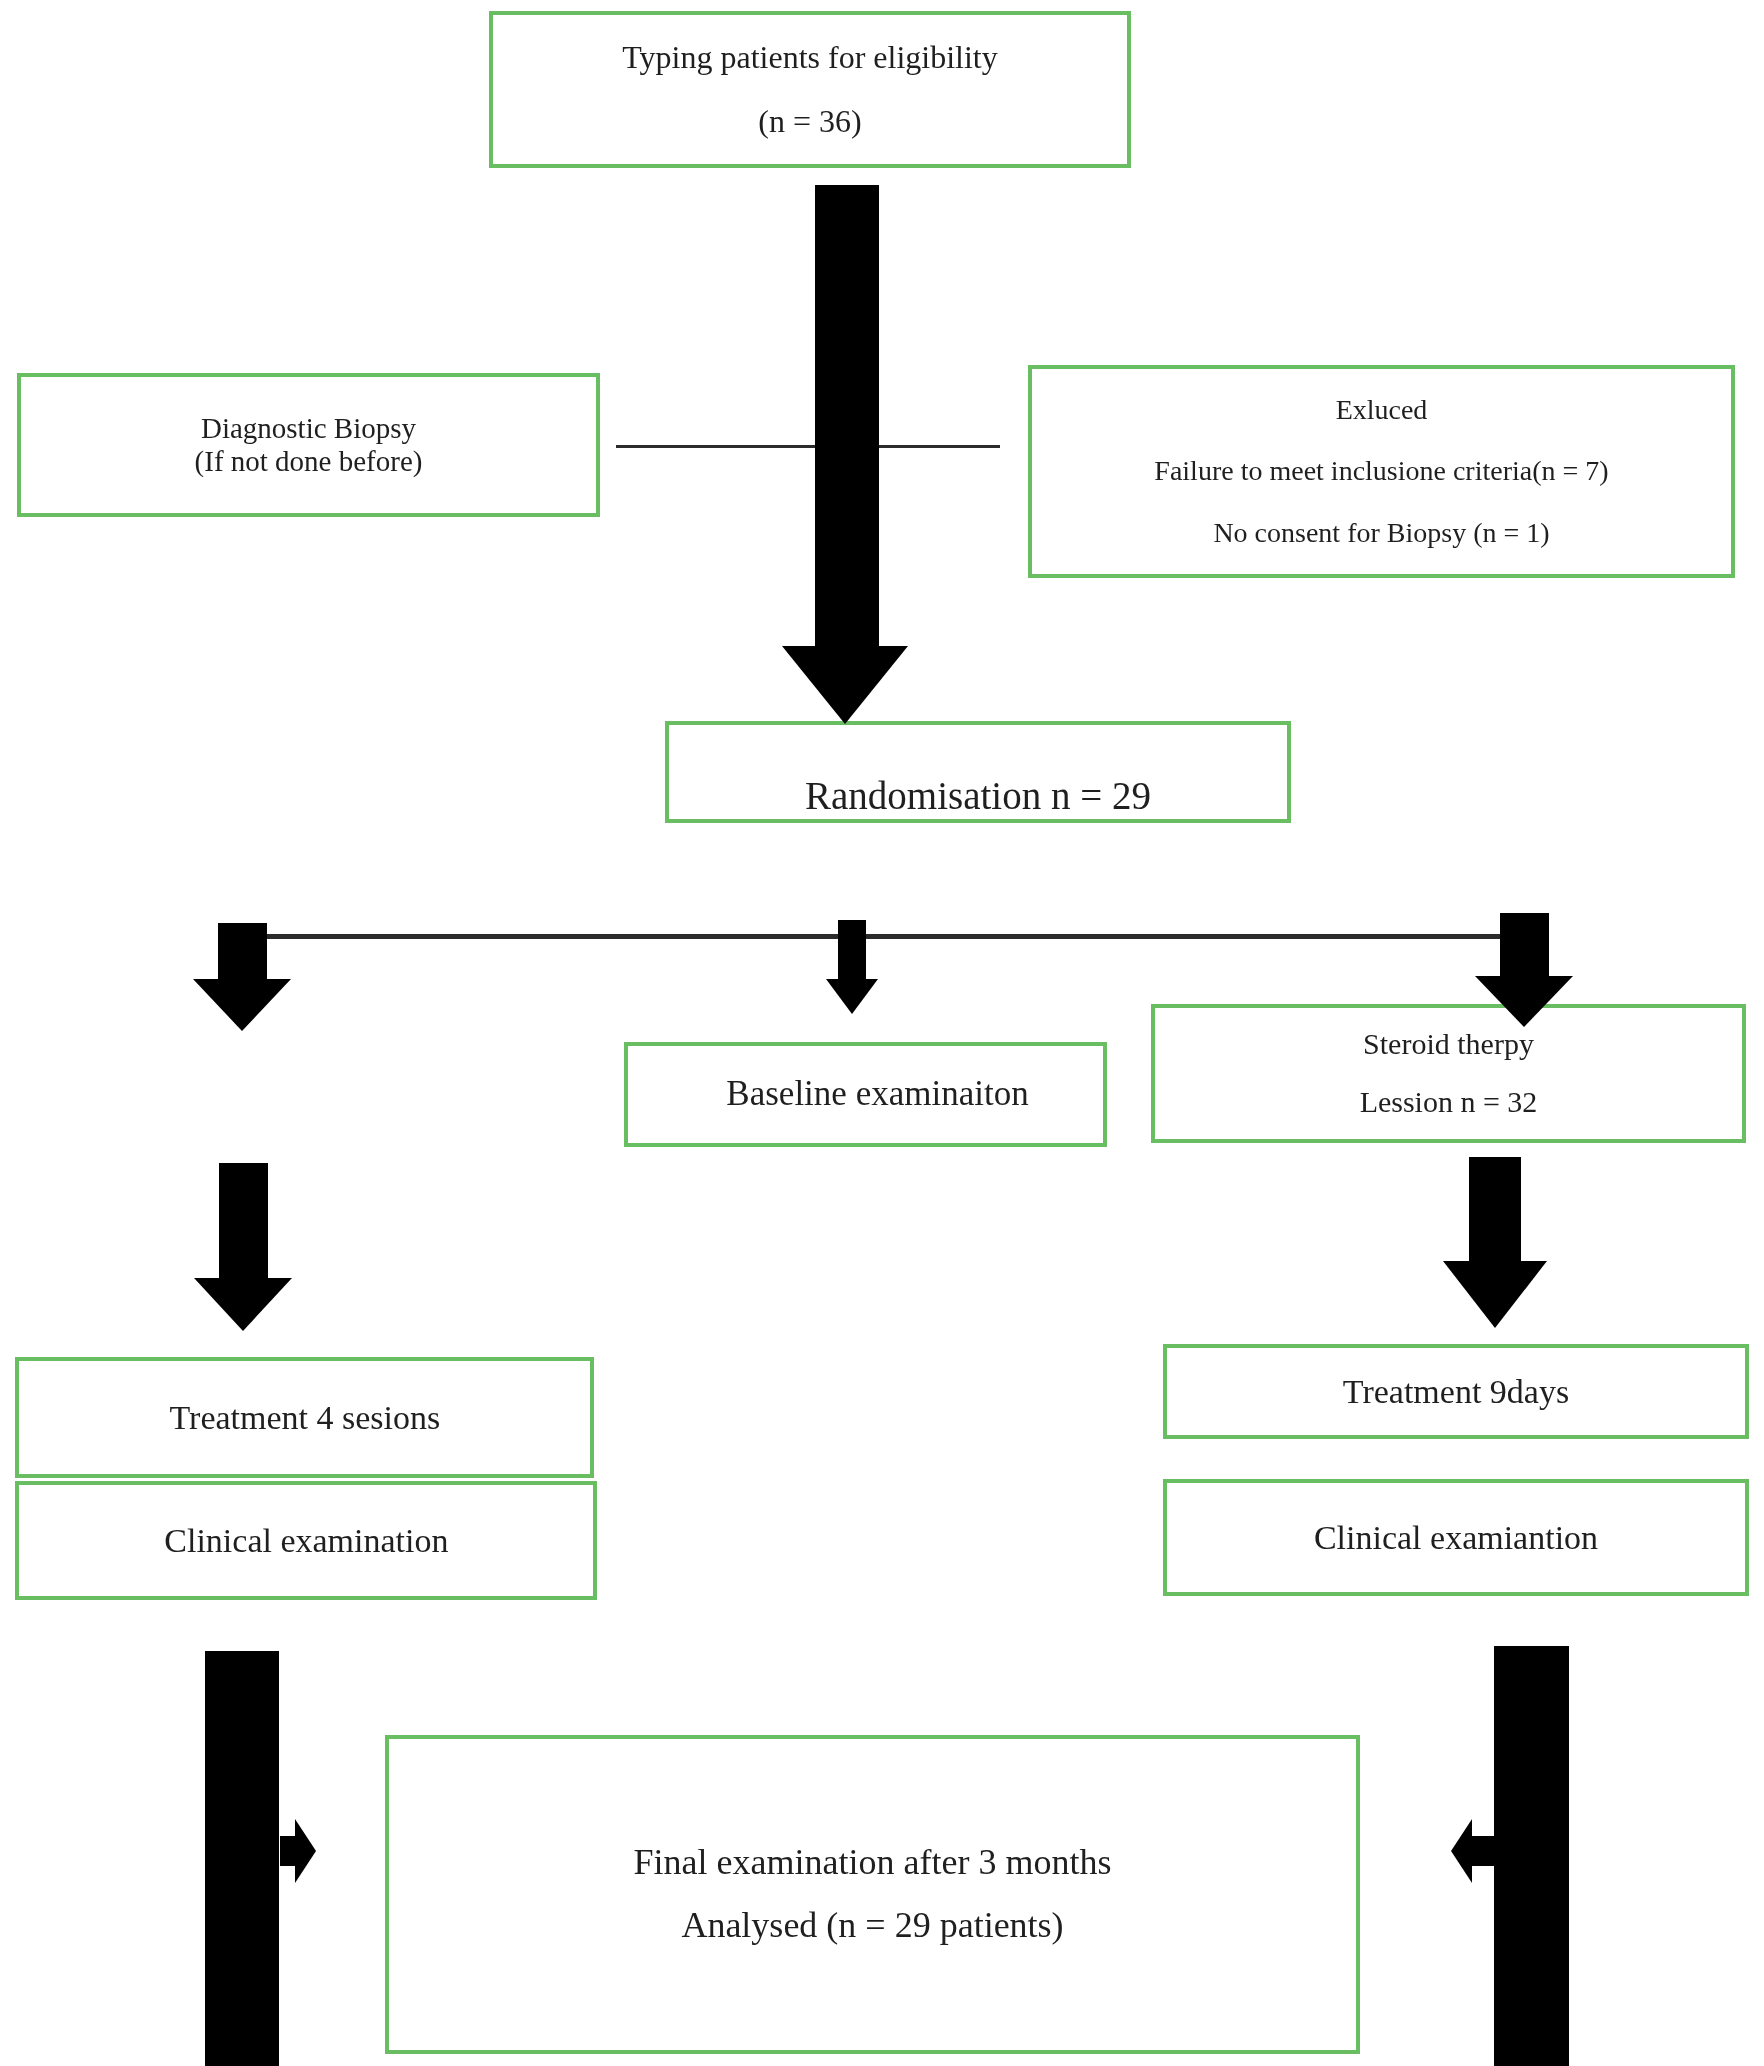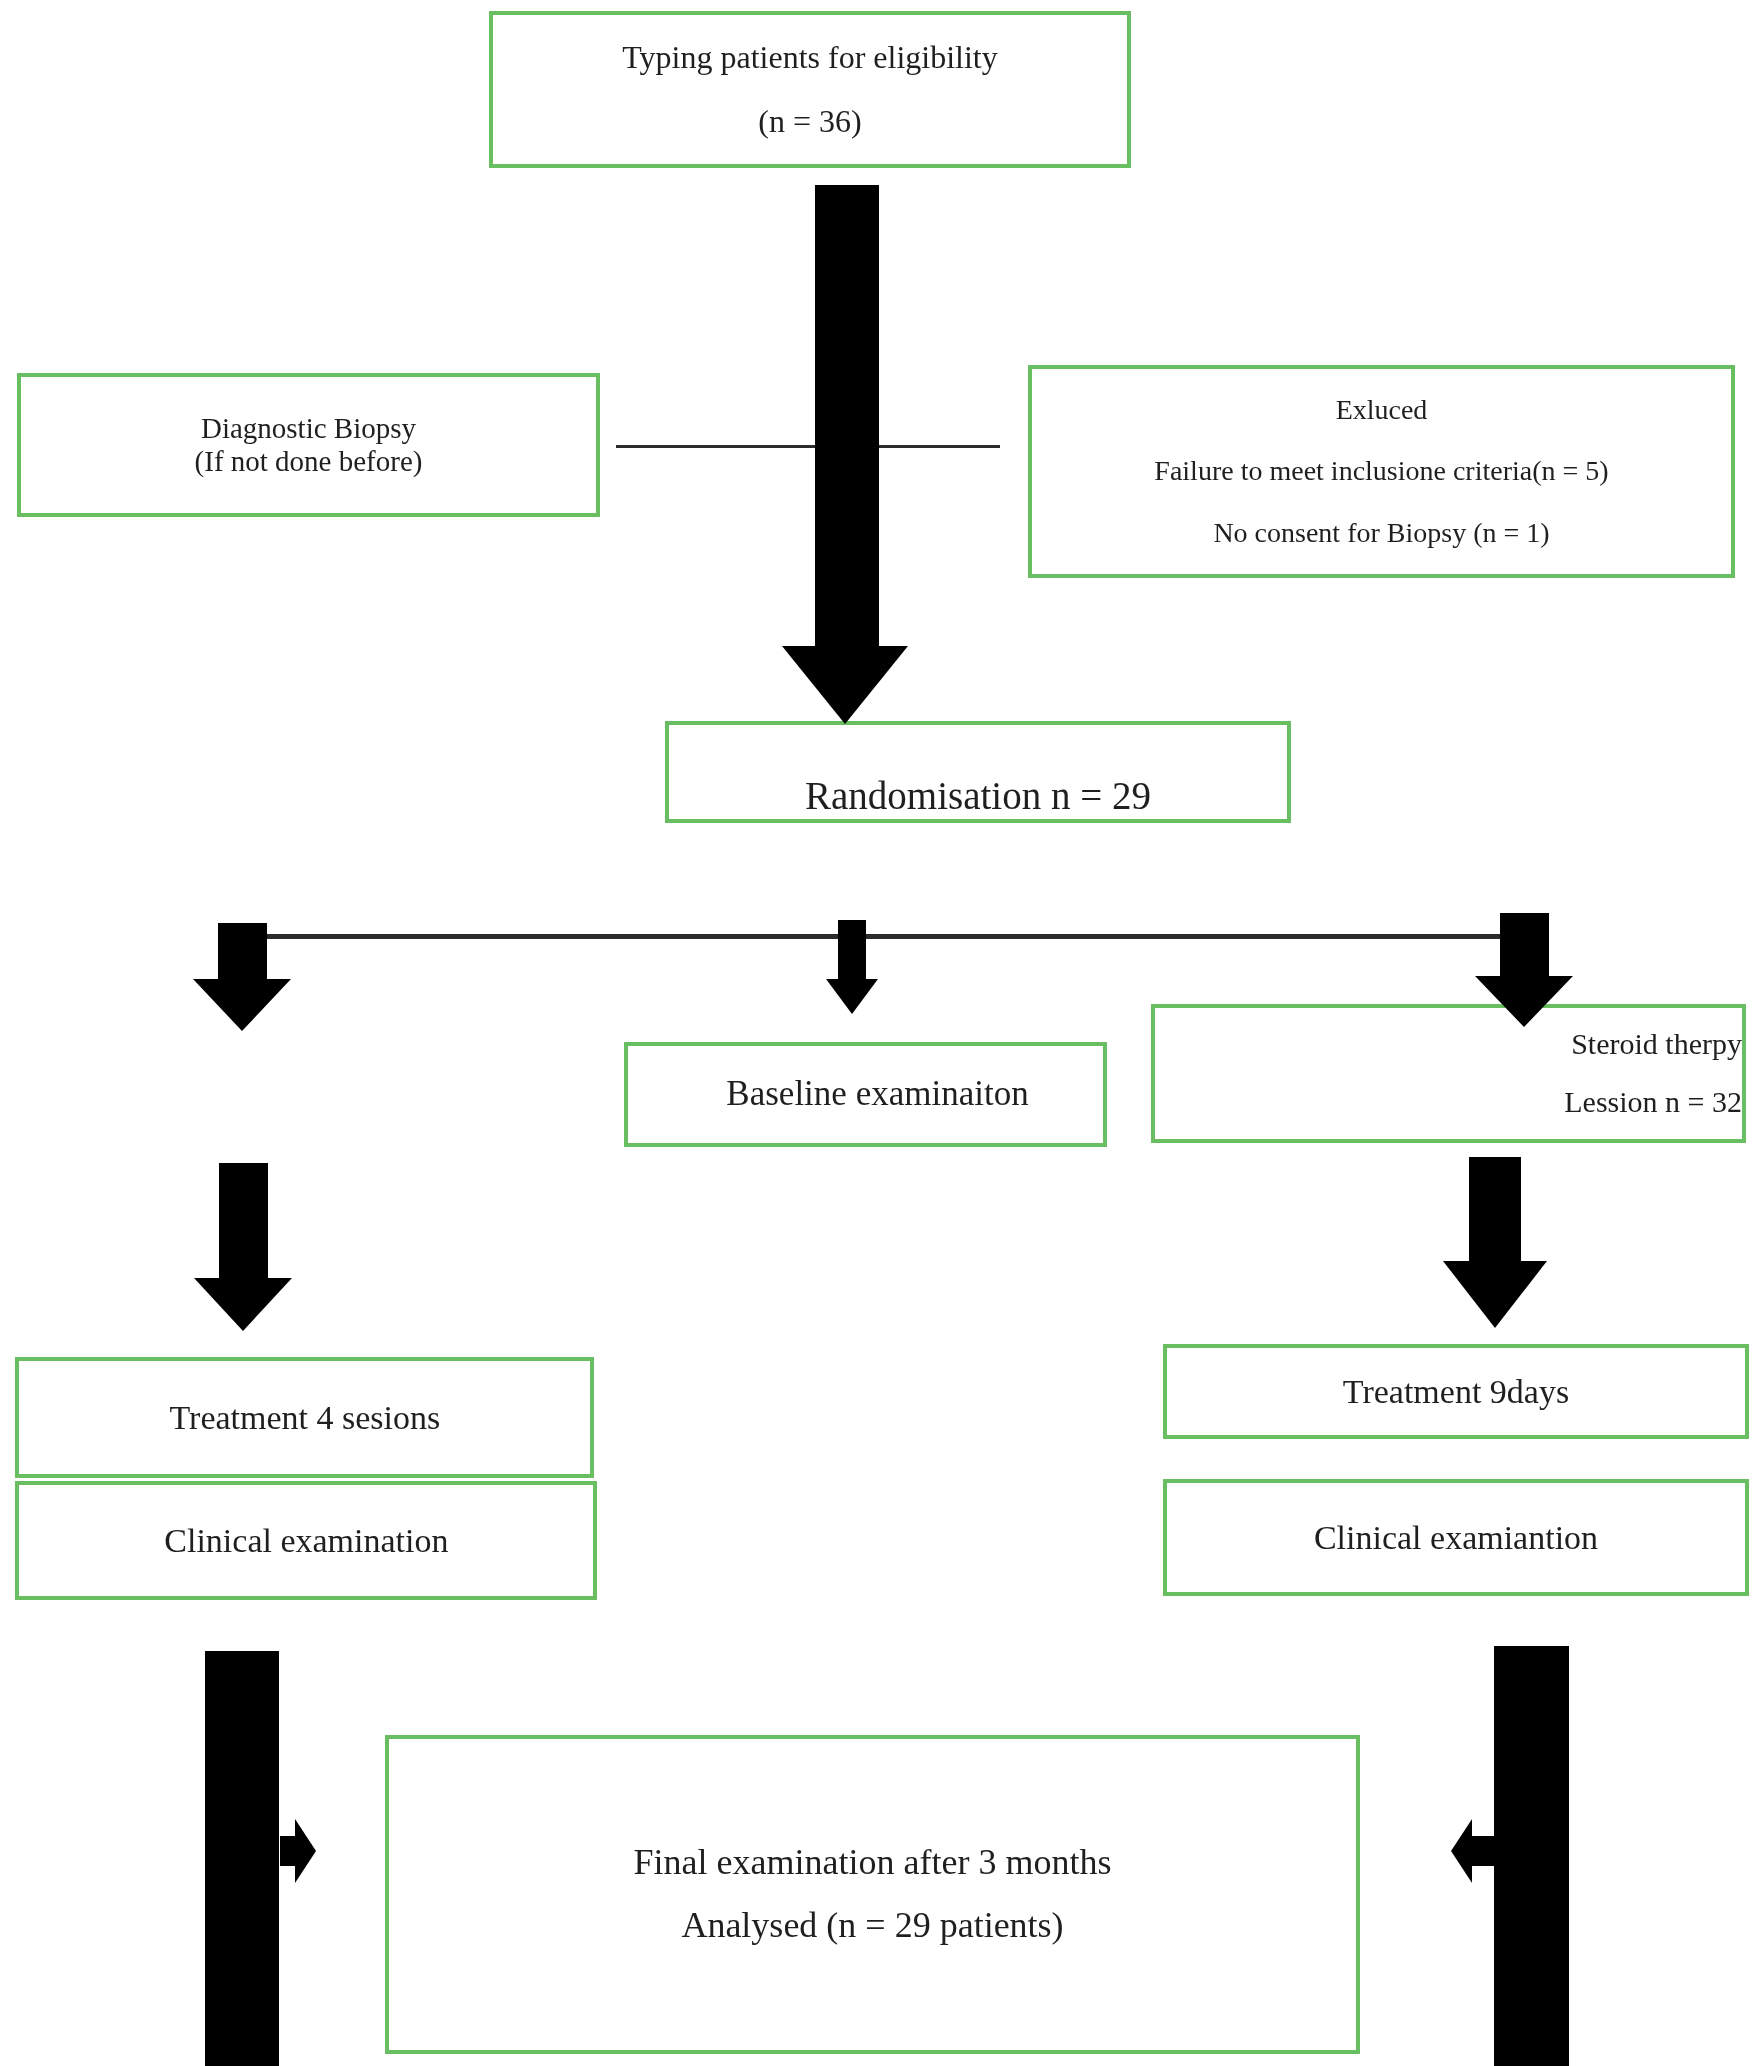--- a/index.html
+++ b/index.html
@@ -39,21 +39,21 @@
   .tri-right{position:absolute;width:0;height:0;z-index:2;}
   .tri-left{position:absolute;width:0;height:0;z-index:2;}
 
   
   #box-eligibility{left:489px;top:10.8px;width:642px;height:157px;font-size:32px;gap:27px;}
   #box-biopsy{left:17px;top:373px;width:583px;height:144px;font-size:29px;}
   #box-excluded{left:1028px;top:365px;width:707px;height:213px;font-size:28px;gap:29px;}
   #box-randomisation{left:665px;top:721px;width:626px;height:102px;font-size:39px;justify-content:flex-end;}
   #box-photodynamic{left:30px;top:997px;width:561px;height:149px;font-size:30px;gap:23.6px;}
   #box-baseline{left:624px;top:1042px;width:483px;height:105px;font-size:35px;padding-left:24px;}
-  #box-steroid{left:1151px;top:1004px;width:595px;height:139px;font-size:30px;gap:23.6px;align-items:flex-end;}
+  #box-steroid{left:1151px;top:1004px;width:595px;height:139px;font-size:30px;gap:23.6px;}
   #box-pdt-treatment{left:15.4px;top:1357px;width:579px;height:121px;font-size:34px;}
   #box-pdt-clinical{left:15.4px;top:1481px;width:582px;height:119px;font-size:34px;}
   #box-st-treatment{left:1163px;top:1344px;width:586px;height:95px;font-size:34px;}
   #box-st-clinical{left:1163px;top:1479px;width:586px;height:117px;font-size:34px;}
   #box-final{left:385px;top:1735px;width:975px;height:319px;font-size:36px;gap:21.6px;}
 
   
   #line-biopsy{left:616px;top:445px;width:384px;height:3.1px;}
   #line-branch{left:257px;top:934px;width:1280px;height:4.6px;}
 
@@ -114,21 +114,21 @@
 
   <div class="hline" id="line-biopsy"></div>
 
   <div class="box" id="box-biopsy">
     <div class="ln">Diagnostic Biopsy</div>
     <div class="ln">(If not done before)</div>
   </div>
 
   <div class="box" id="box-excluded">
     <div class="ln">Exluced</div>
-    <div class="ln">Failure to meet inclusione criteria(n = 5)</div>
+    <div class="ln">Failure to meet inclusione criteria(n = 7)</div>
     <div class="ln">No consent for Biopsy (n = 1)</div>
   </div>
 
   <div class="box" id="box-randomisation">
     <div class="ln">Randomisation n = 29</div>
   </div>
 
   <div class="hline" id="line-branch"></div>
 
   <div class="shaft" id="arrow-bl-shaft"></div>

